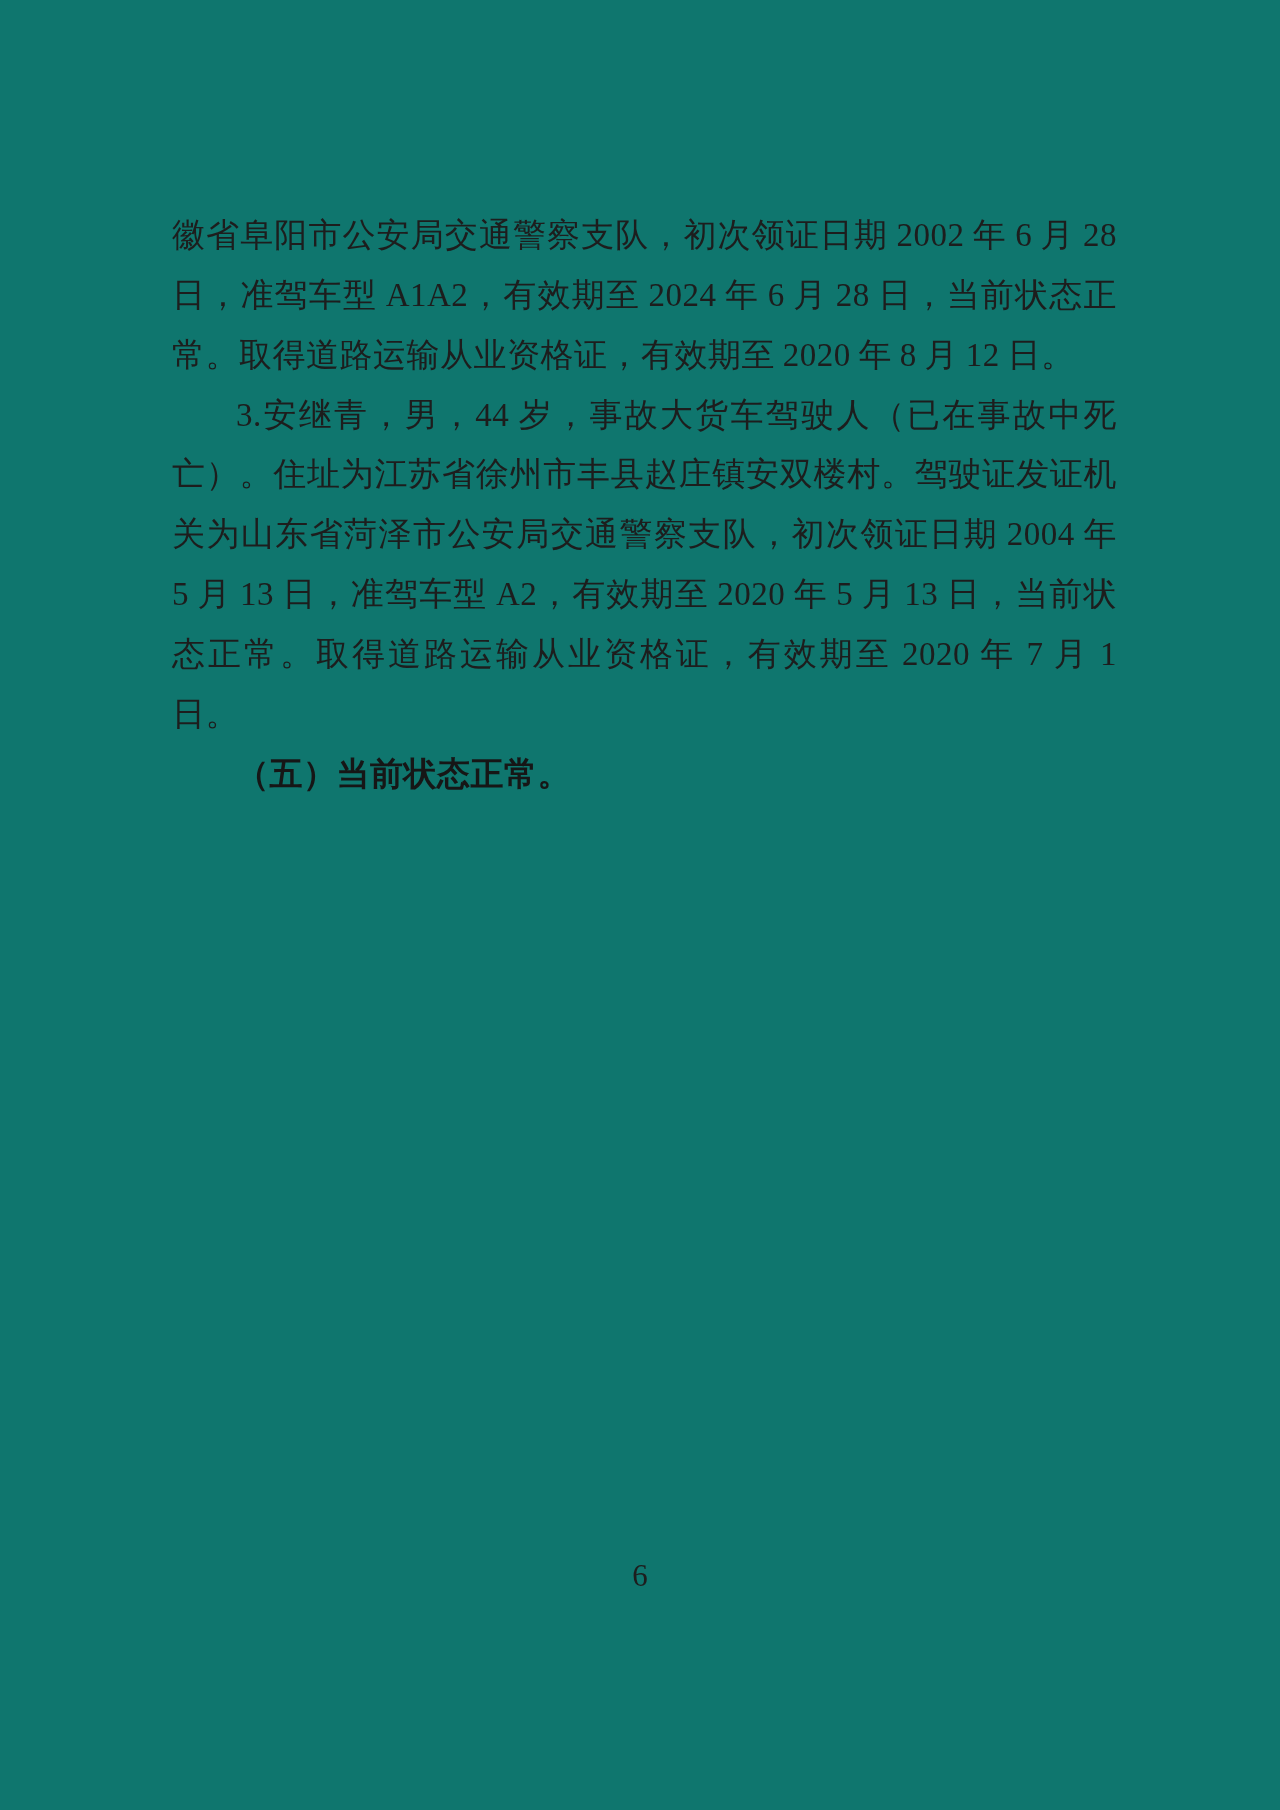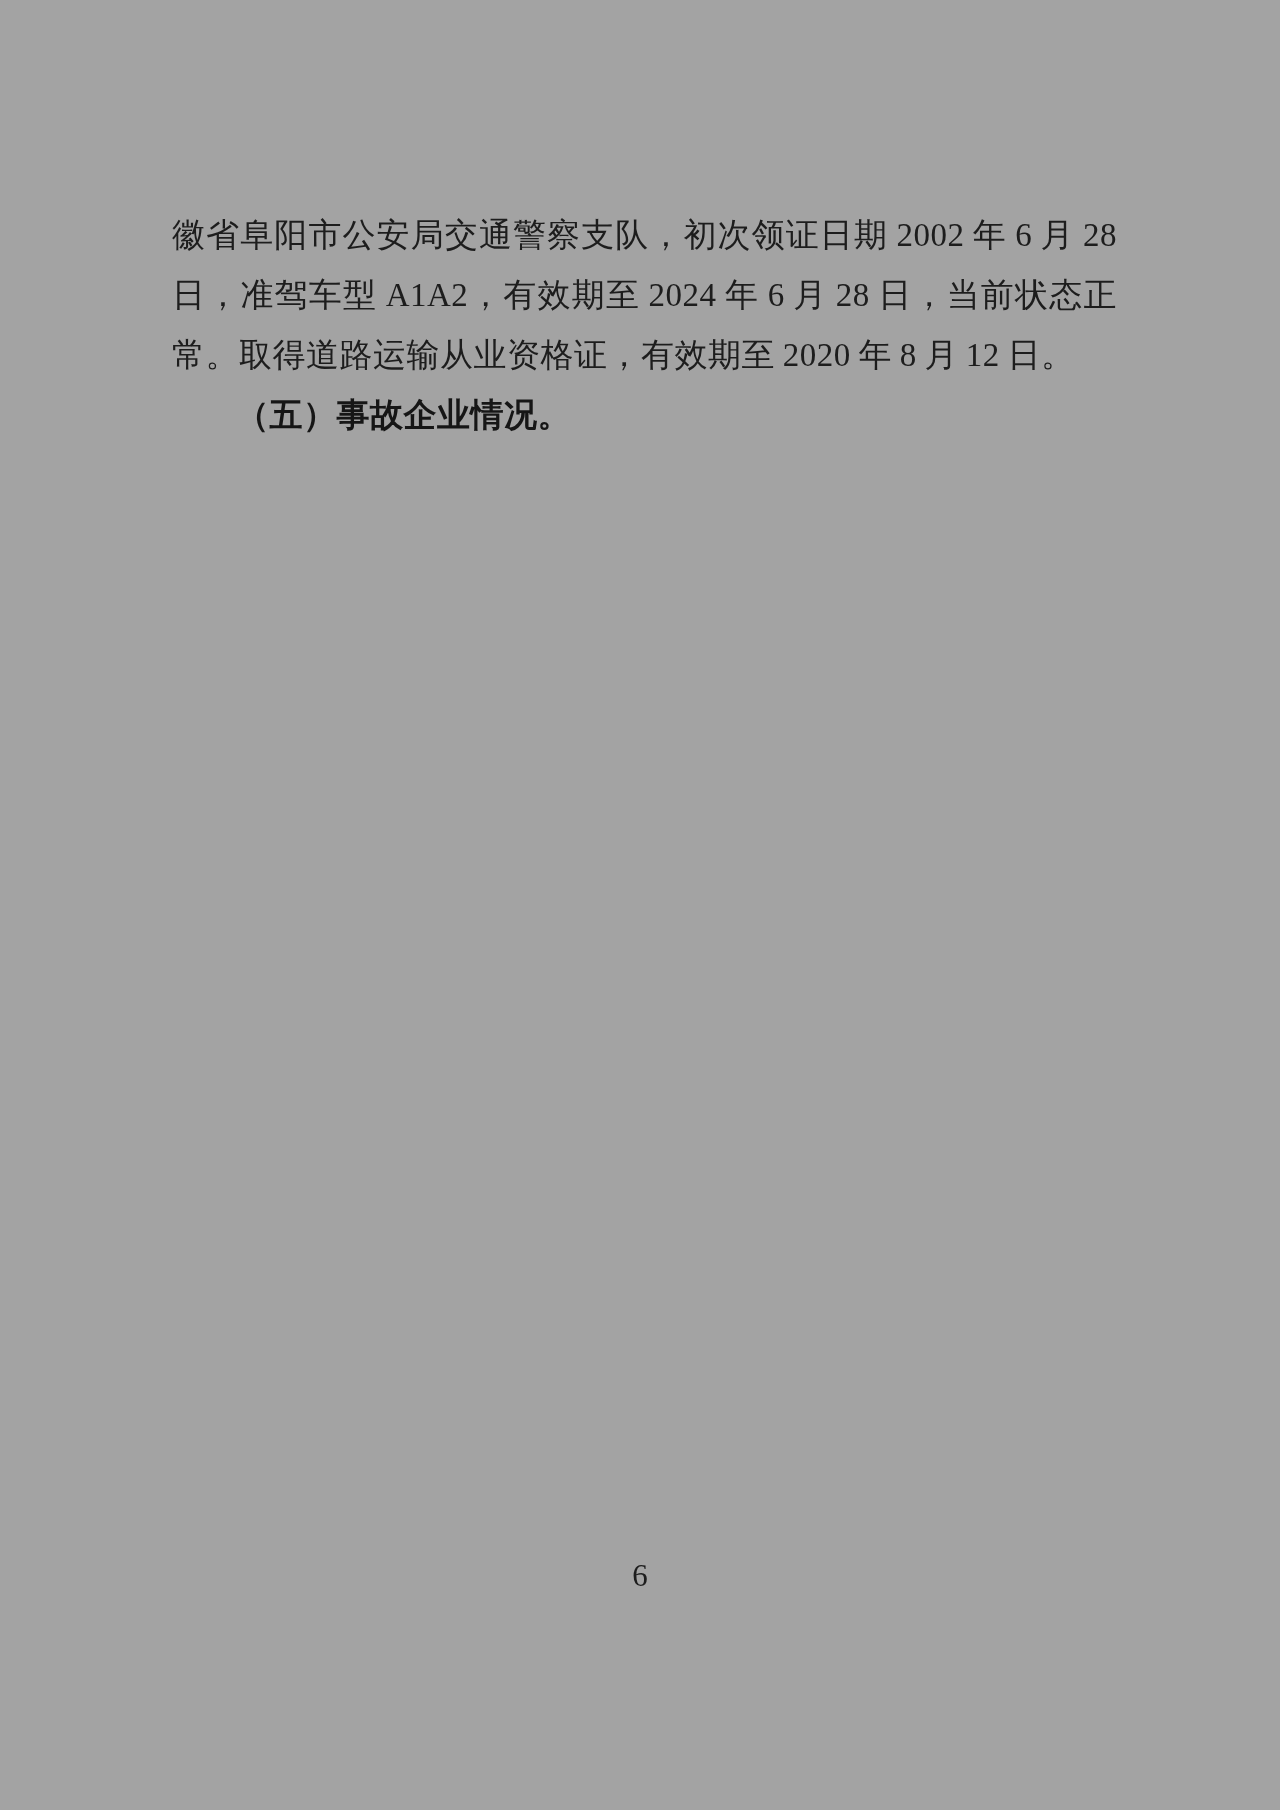--- a/index.html
+++ b/index.html
@@ -4,21 +4,21 @@
 <style>
   html, body {
     margin: 0;
     padding: 0;
     background: #ffffff;
   }
   .page {
     position: relative;
     width: 1280px;
     height: 1810px;
-    background: #a3a3a3;
+    background: #0f766e;
     overflow: hidden;
     font-family: "Liberation Serif", "DejaVu Serif", serif;
     color: #1d1d1d;
   }
   .content {
     position: absolute;
     left: 172px;
     top: 206px;
     width: 945px;
     font-size: 33px;
@@ -48,16 +48,17 @@
     line-height: 40px;
     color: #1d1d1d;
   }
 </style>
 </head>
 <body>
 
 <div class="page">
   <div class="content">
     <p class="para">徽省阜阳市公安局交通警察支队，初次领证日期 2002 年 6 月 28 日，准驾车型 A1A2，有效期至 2024 年 6 月 28 日，当前状态正常。取得道路运输从业资格证，有效期至 2020 年 8 月 12 日。</p>
-    <p class="para indent heading">（五）事故企业情况。</p>
+    <p class="para indent">3.安继青，男，44 岁，事故大货车驾驶人（已在事故中死亡）。住址为江苏省徐州市丰县赵庄镇安双楼村。驾驶证发证机关为山东省菏泽市公安局交通警察支队，初次领证日期 2004 年 5 月 13 日，准驾车型 A2，有效期至 2020 年 5 月 13 日，当前状态正常。取得道路运输从业资格证，有效期至 2020 年 7 月 1 日。</p>
+    <p class="para indent heading">（五）当前状态正常。</p>
   </div>
   <div class="page-number">6</div>
 </div>
 
 </body></html>

